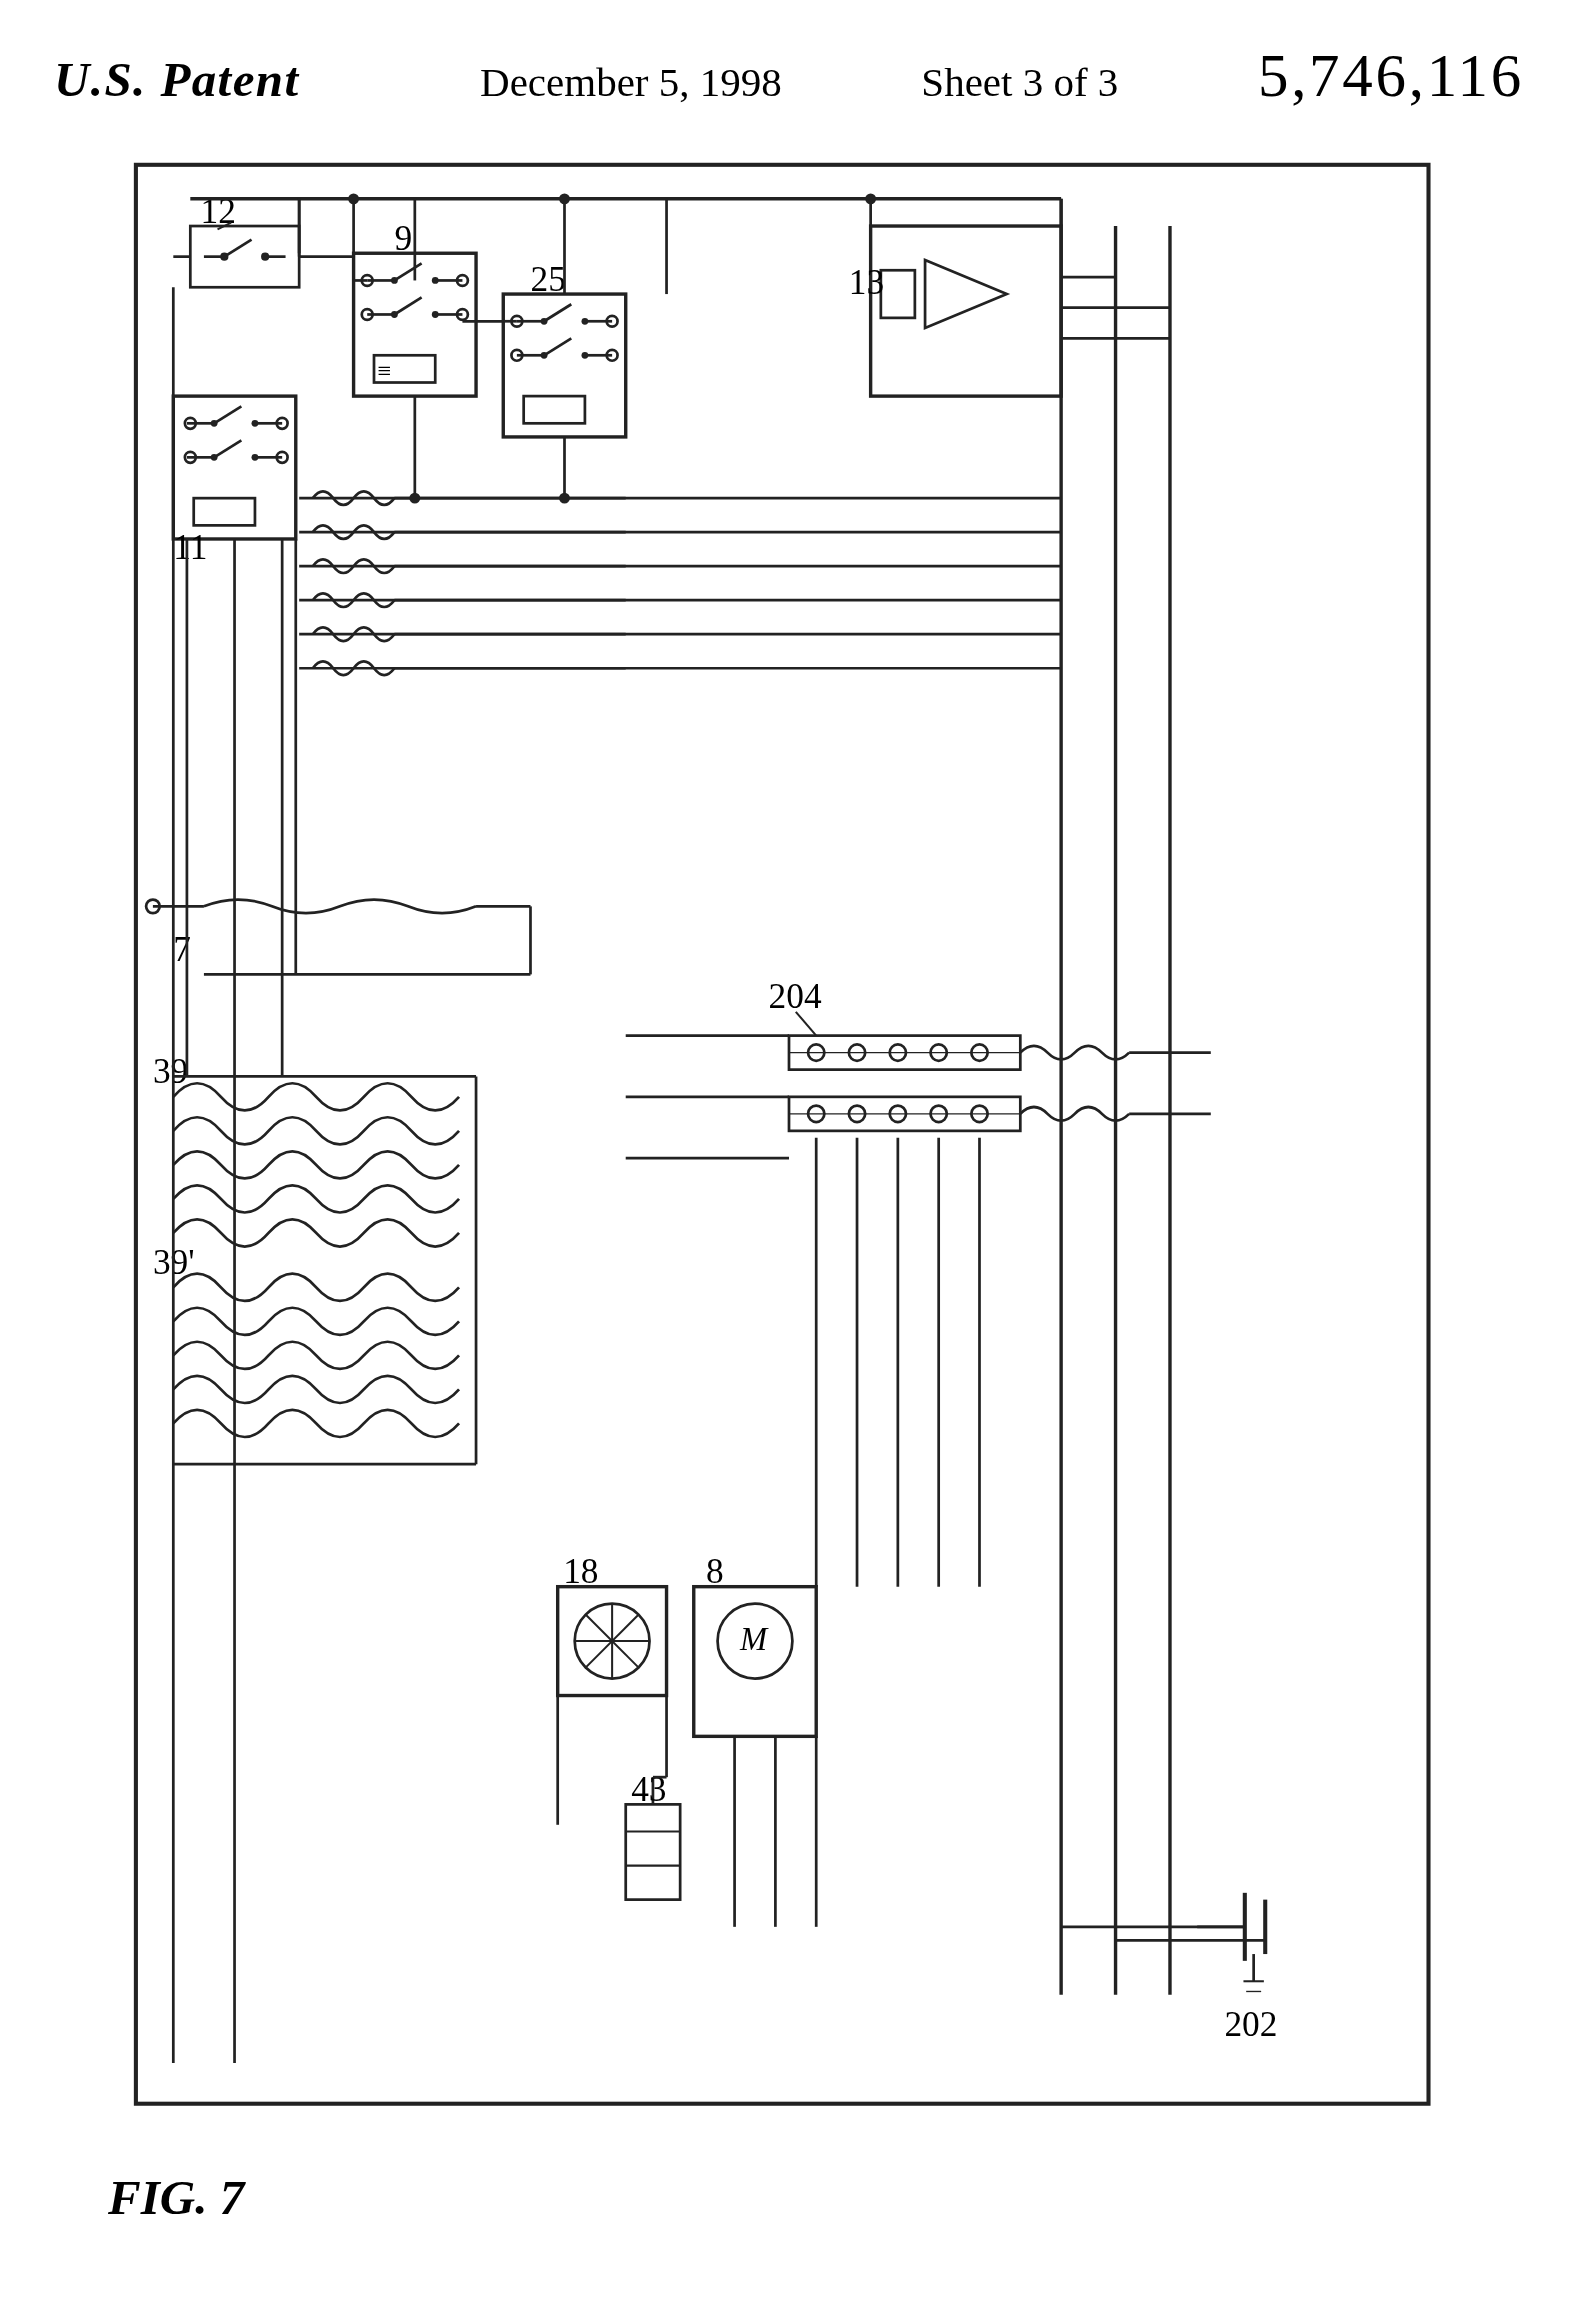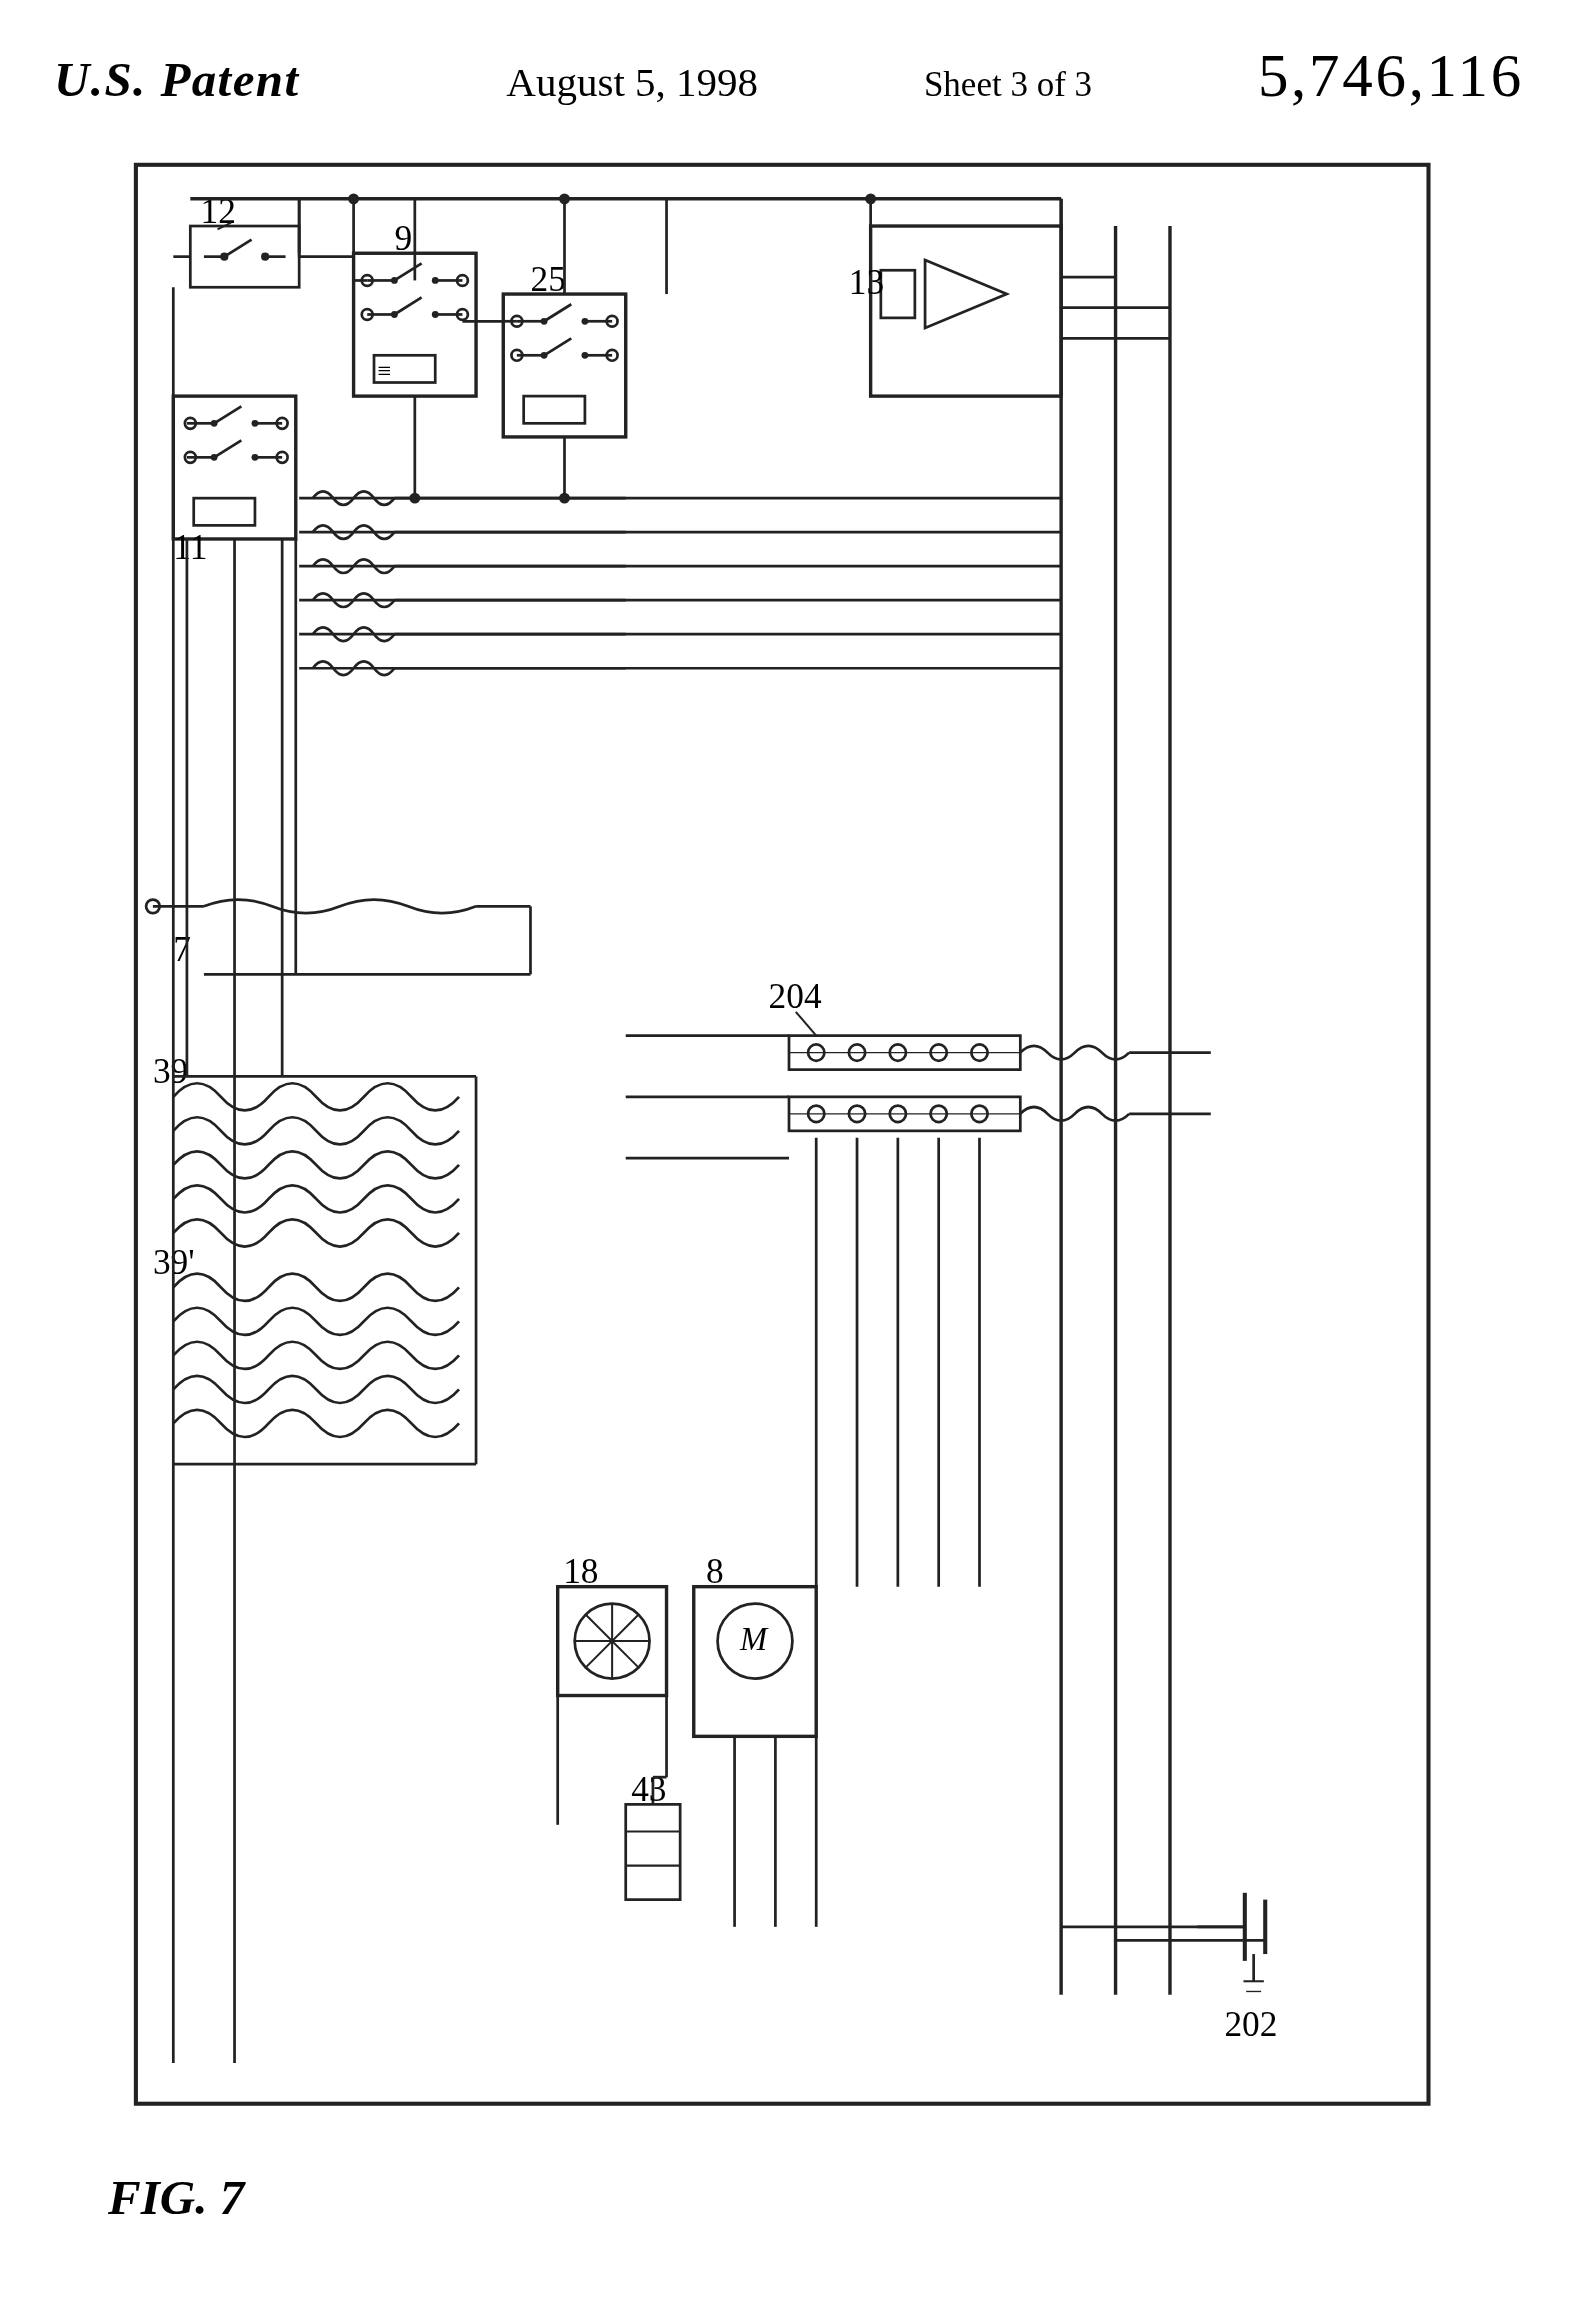--- a/index.html
+++ b/index.html
@@ -29,21 +29,21 @@
       font-size: 49px;
       font-weight: bold;
       font-style: italic;
       letter-spacing: 1.4px;
     }
     .header-date {
       font-size: 41px;
       margin-left: 41px;
     }
     .header-sheet {
-      font-size: 35px;
+      font-size: 41px;
       text-align: center;
     }
     .header-number {
       font-size: 61px;
       font-weight: normal;
       letter-spacing: 2.7px;
     }
     .diagram-area {
       margin-top: 27px;
       position: relative;
@@ -66,21 +66,21 @@
       font-weight: bold;
       font-style: italic;
     }
   </style>
 </head>
 <body>
 
 <div class="page">
   <div class="header">
     <span class="header-patent">U.S. Patent</span>
-    <span class="header-date">August 5, 1998</span>
+    <span class="header-date">December 5, 1998</span>
     <span class="header-sheet">Sheet 3 of 3</span>
     <span class="header-number">5,746,116</span>
   </div>
 
   <div class="diagram-area">
     <svg class="circuit-svg" viewBox="0 0 2160 3100" xmlns="http://www.w3.org/2000/svg">
 
       <rect x="120" y="10" width="1900" height="2850" fill="none" stroke="#222" stroke-width="6"></rect>
 
       <rect x="200" y="100" width="160" height="90" fill="none" stroke="#222" stroke-width="4"></rect>

